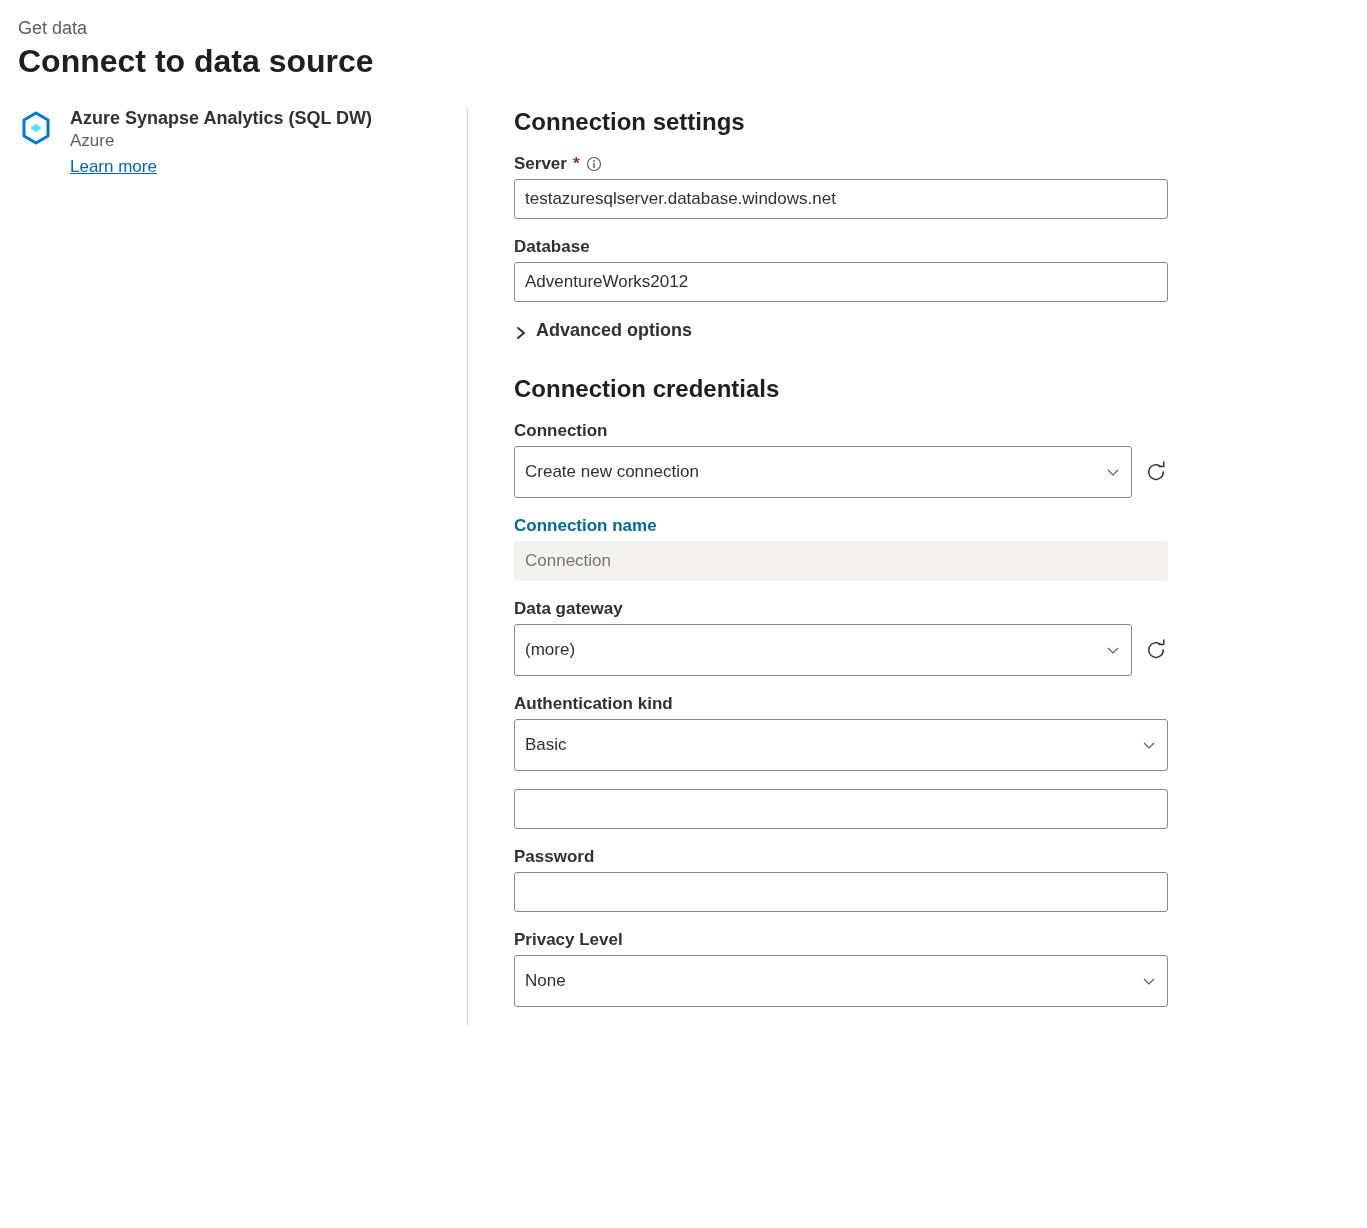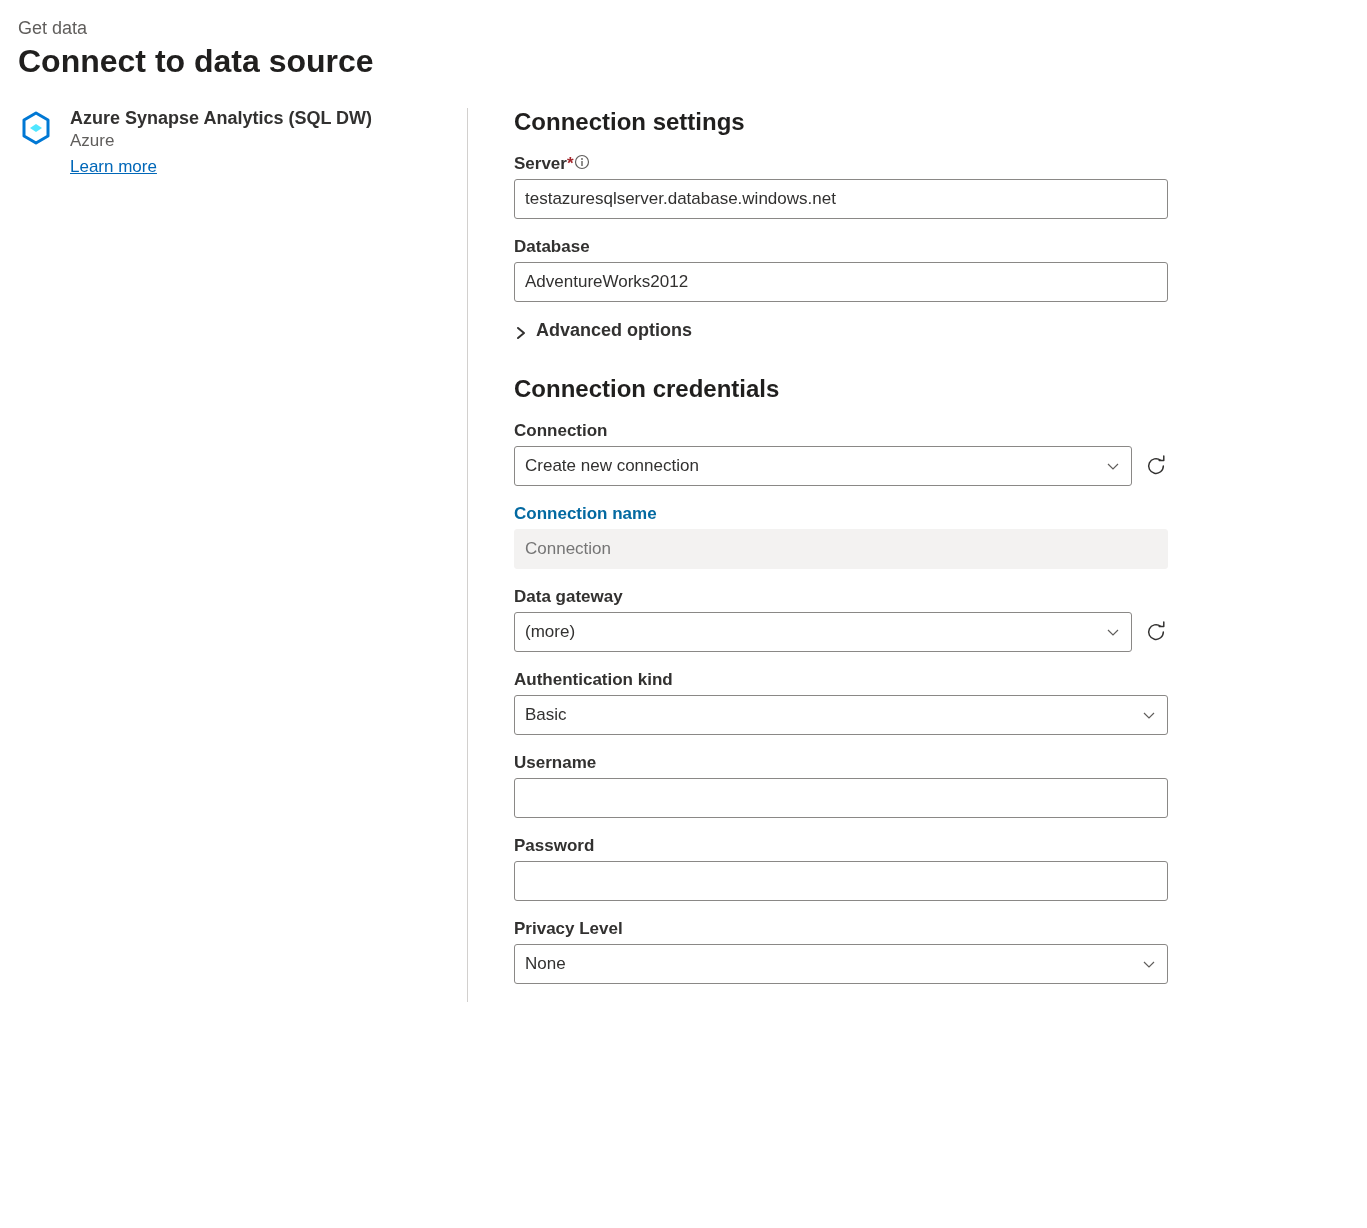--- a/index.html
+++ b/index.html
@@ -72,21 +72,22 @@
   }
   .field {
     margin-bottom: 18px;
   }
   .label {
     font-size: 17px;
     font-weight: 600;
     color: #323130;
     margin-bottom: 5px;
     display: flex;
-    gap: 0;
+    align-items: center;
+    gap: 6px;
   }
   .label.disabled { color: #0369a1; }
   .req { color: #a4262c; }
   .info-icon {
     width: 16px;
     height: 16px;
     display: inline-flex;
   }
   .input {
     width: 100%;
@@ -104,21 +105,21 @@
     border-color: #f3f2f1;
     color: #a19f9d;
   }
   .input-row {
     display: flex;
     align-items: center;
     gap: 12px;
   }
   .select {
     width: 100%;
-    height: 40px;
+    height: 52px;
     border: 1px solid #8a8886;
     border-radius: 3px;
     padding: 0 10px;
     font-size: 17px;
     display: flex;
     align-items: center;
     justify-content: space-between;
     background: #fff;
     cursor: pointer;
   }
@@ -256,21 +257,20 @@
         <span>Basic</span>
         <span class="chev">
           <svg viewBox="0 0 16 16">
               <path d="M3 6 L8 11 L13 6" stroke="#605e5c" stroke-width="1.2" fill="none"></path>
             </svg>
         </span>
       </div>
     </div>
 
     <div class="field">
-      <div class="label">Username</div>
       <input class="input" value="" style="">
     </div>
 
     <div class="field">
       <div class="label">Password</div>
       <input class="input" type="password" value="" style="">
     </div>
 
     <div class="field">
       <div class="label">Privacy Level</div>

